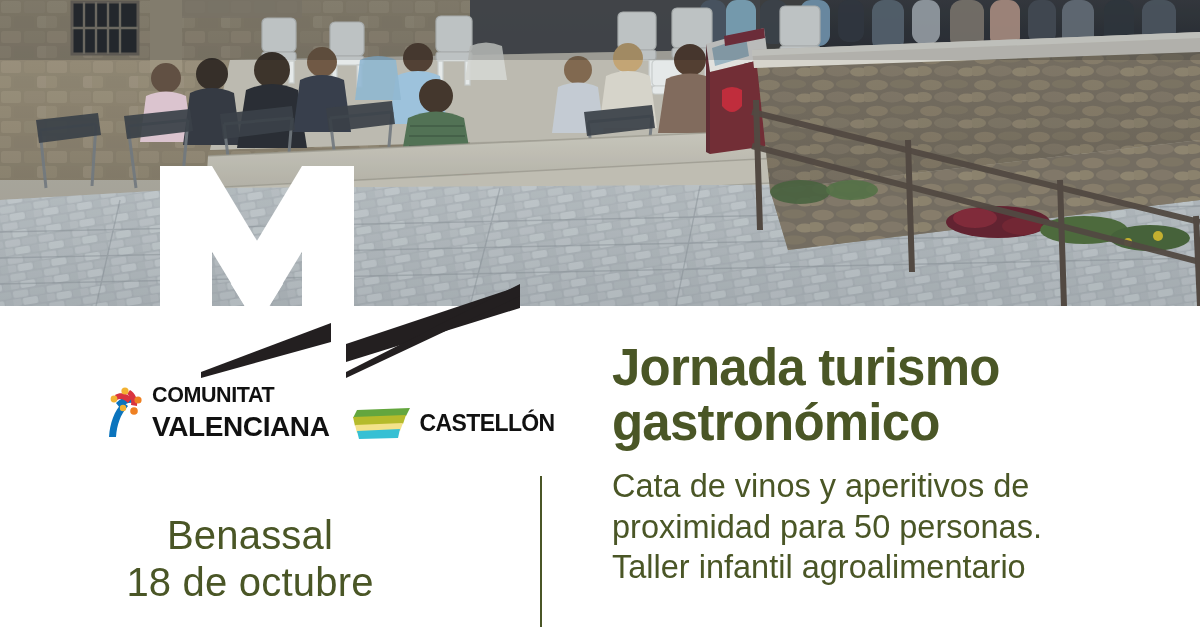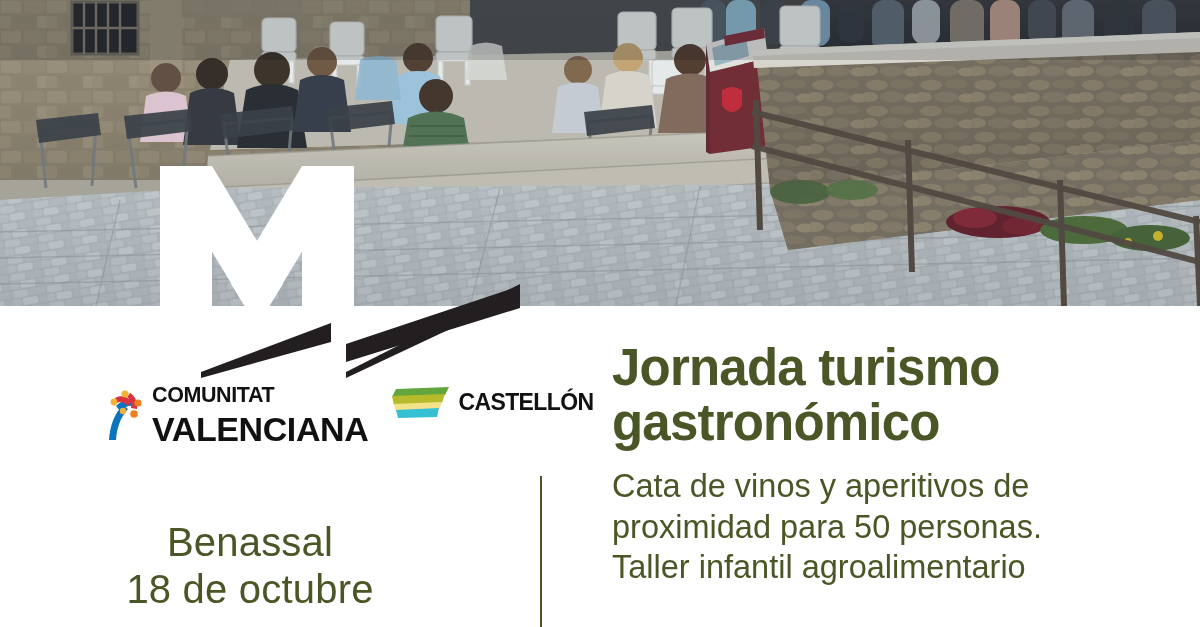--- a/index.html
+++ b/index.html
@@ -41,35 +41,35 @@
     pointer-events: none;
   }
   .m-logo svg { display: block; width: 100%; height: 100%; overflow: visible; }
 
   
   .logo-row {
     position: absolute;
     left: 101px;
     top: 386px;
     display: flex;
-    align-items: flex-start;
+    align-items: flex-end;
     gap: 24px;
   }
   .logo-cv { display: flex; align-items: center; gap: 5px; }
   .logo-cv-mark { width: 46px; height: 52px; }
   .logo-cv-mark svg { display: block; width: 100%; height: 100%; }
   .logo-cv-text {
     font-family: "Liberation Sans", sans-serif;
     font-weight: bold;
     color: #111111;
     line-height: 0.92;
     letter-spacing: -0.4px;
   }
   .logo-cv-text .l1 { font-size: 21.5px; display: block; }
-  .logo-cv-text .l2 { font-size: 34px; display: block; margin-top: 8px; }
+  .logo-cv-text .l2 { font-size: 28px; display: block; margin-top: 8px; }
 
   .logo-cs { display: flex; align-items: center; gap: 9px; }
   .logo-cs-mark { width: 57px; height: 33px; }
   .logo-cs-mark svg { display: block; width: 100%; height: 100%; }
   .logo-cs-text {
     font-family: "Liberation Sans", sans-serif;
     font-weight: bold;
     font-size: 23px;
     color: #111111;
     letter-spacing: -0.6px;
@@ -80,21 +80,20 @@
     position: absolute;
     left: 0;
     top: 512px;
     width: 500px;
     text-align: center;
     color: #4a5626;
     font-size: 40px;
     line-height: 1.17;
     font-weight: normal;
     letter-spacing: 0.2px;
-    margin-top: 7px;
   }
   .left-block .line { display: block; white-space: nowrap; }
 
   
   .divider {
     position: absolute;
     left: 540px;
     top: 476px;
     width: 2px;
     height: 151px;

